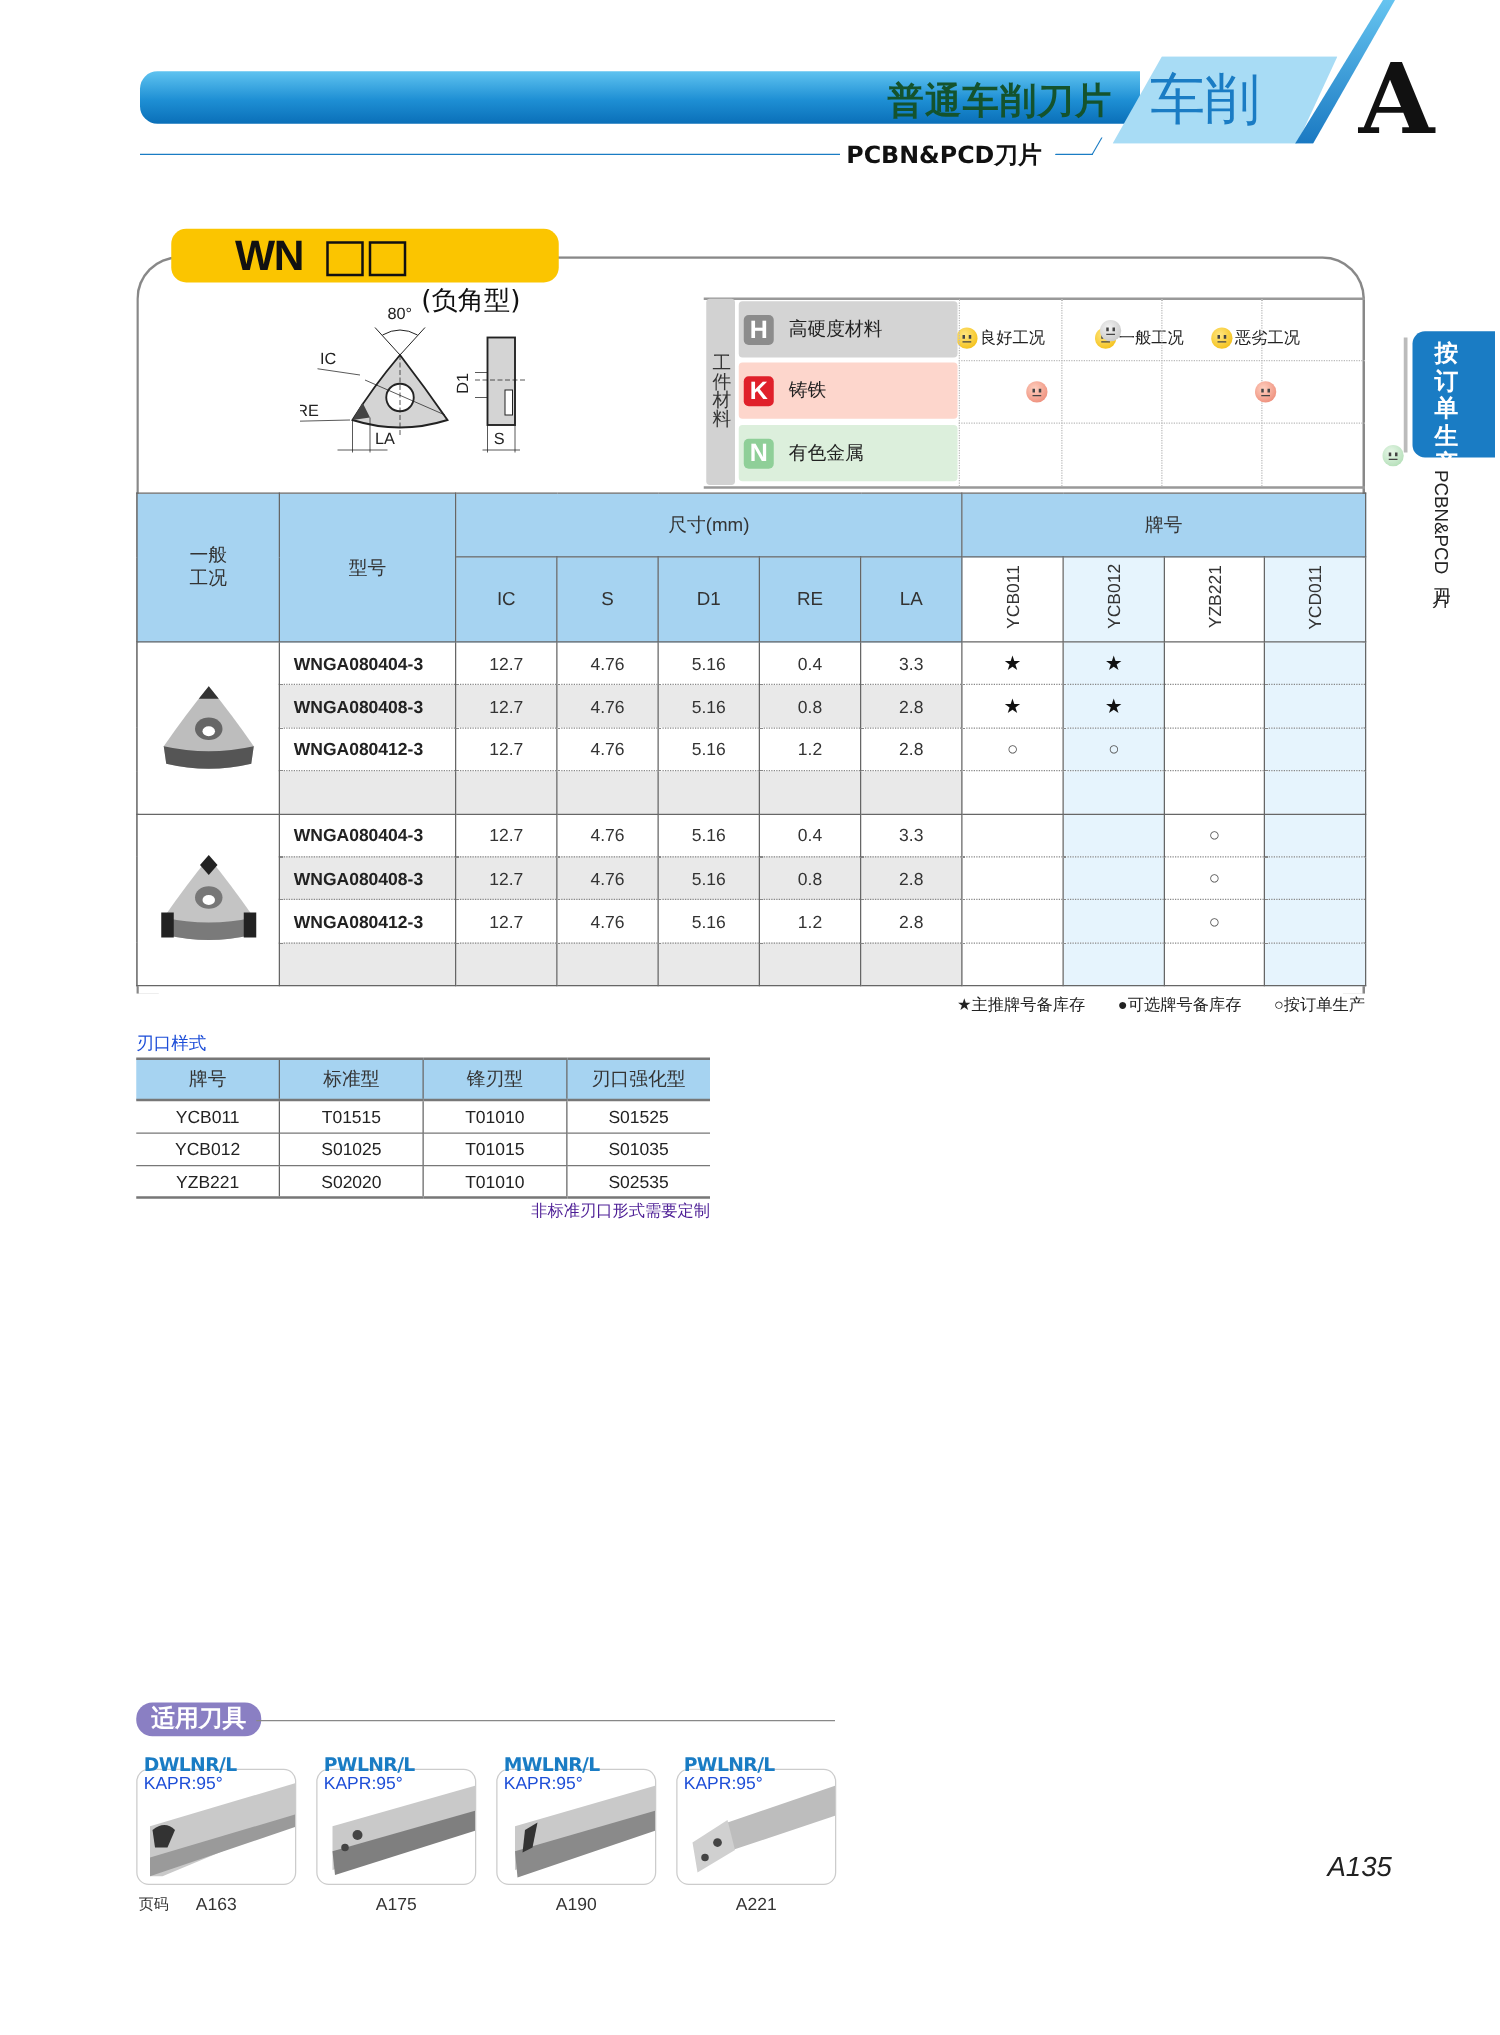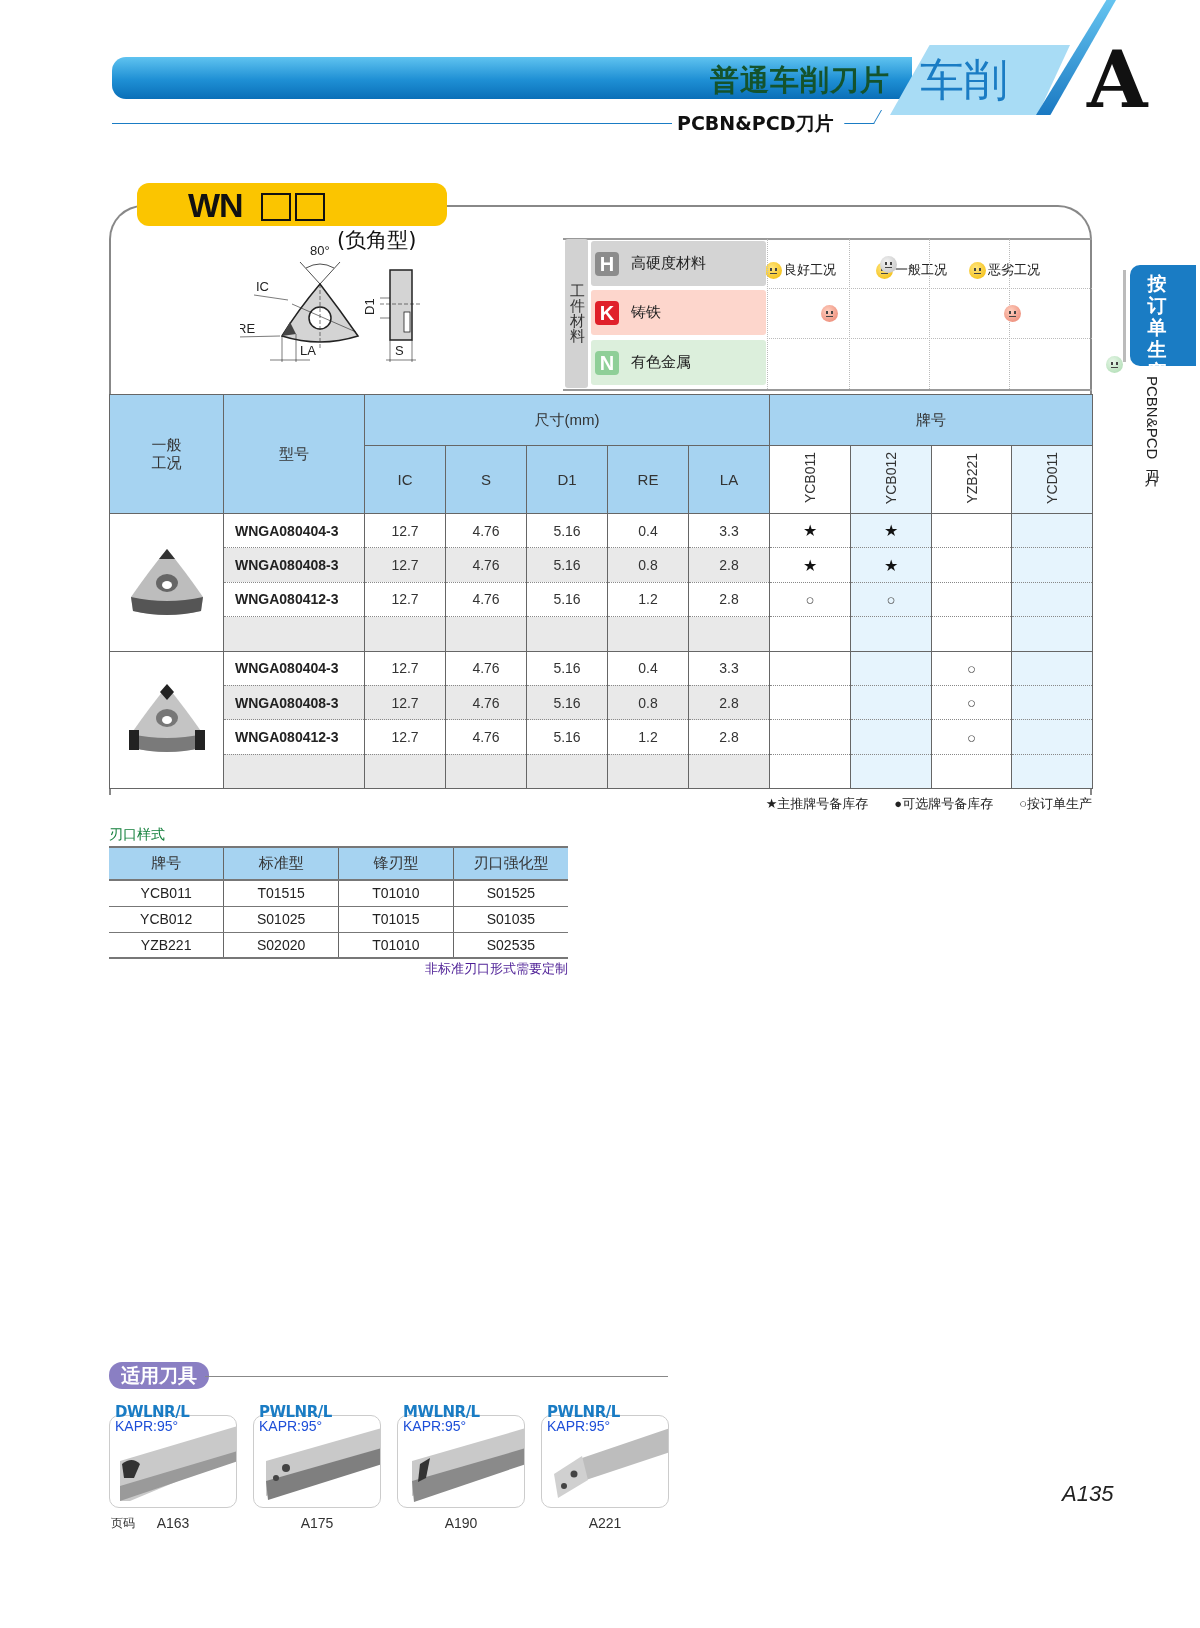--- a/index.html
+++ b/index.html
@@ -73,21 +73,21 @@
   .mt td.blue { background: #e6f4fd; }
   .mt td.shape { background: #fff; border-top: 1px solid #666; border-bottom: 1px solid #666; }
   .mt tr.grp-first td { border-top: 1px solid #666; }
   .mt tr.grp-last td { border-bottom: 1px solid #666; }
   .mark { font-size: 16px; color: #111; }
   .mark.o { font-size: 15px; color: #555; }
 
   .mt-legend { top: 795px; right: 108px; font-size: 13px; color: #222; display: flex; gap: 26px; }
 
   
-  .edge-title { left: 109px; top: 826px; font-size: 14px; color: #15803d; }
+  .edge-title { left: 109px; top: 826px; font-size: 14px; color: #1d4ed8; }
   .et { left: 109px; top: 846px; width: 459px; border-collapse: collapse; position: absolute; table-layout: fixed; }
   .et th { background: #a6d3f1; font-weight: normal; font-size: 15px; color: #333; height: 33px; border-right: 1px solid #666; border-top: 2px solid #777; border-bottom: 2px solid #777; }
   .et td { font-size: 14px; text-align: center; height: 26px; border-right: 1px solid #666; border-bottom: 1px solid #777; color: #222; }
   .et th:last-child, .et td:last-child { border-right: none; }
   .et tr:last-child td { border-bottom: 2px solid #777; }
   .edge-note { left: 400px; top: 960px; width: 168px; text-align: right; font-size: 13px; color: #4c1d95; }
 
   
   .tools-badge { left: 109px; top: 1362px; width: 100px; height: 27px; background: #8a7fc3; border-radius: 13px; color: #fff; font-weight: bold; font-size: 19px; text-align: center; line-height: 27px; font-family: "DejaVu Sans", sans-serif; }
   .tools-line { left: 205px; top: 1376px; width: 463px; height: 1px; background: #888; }

